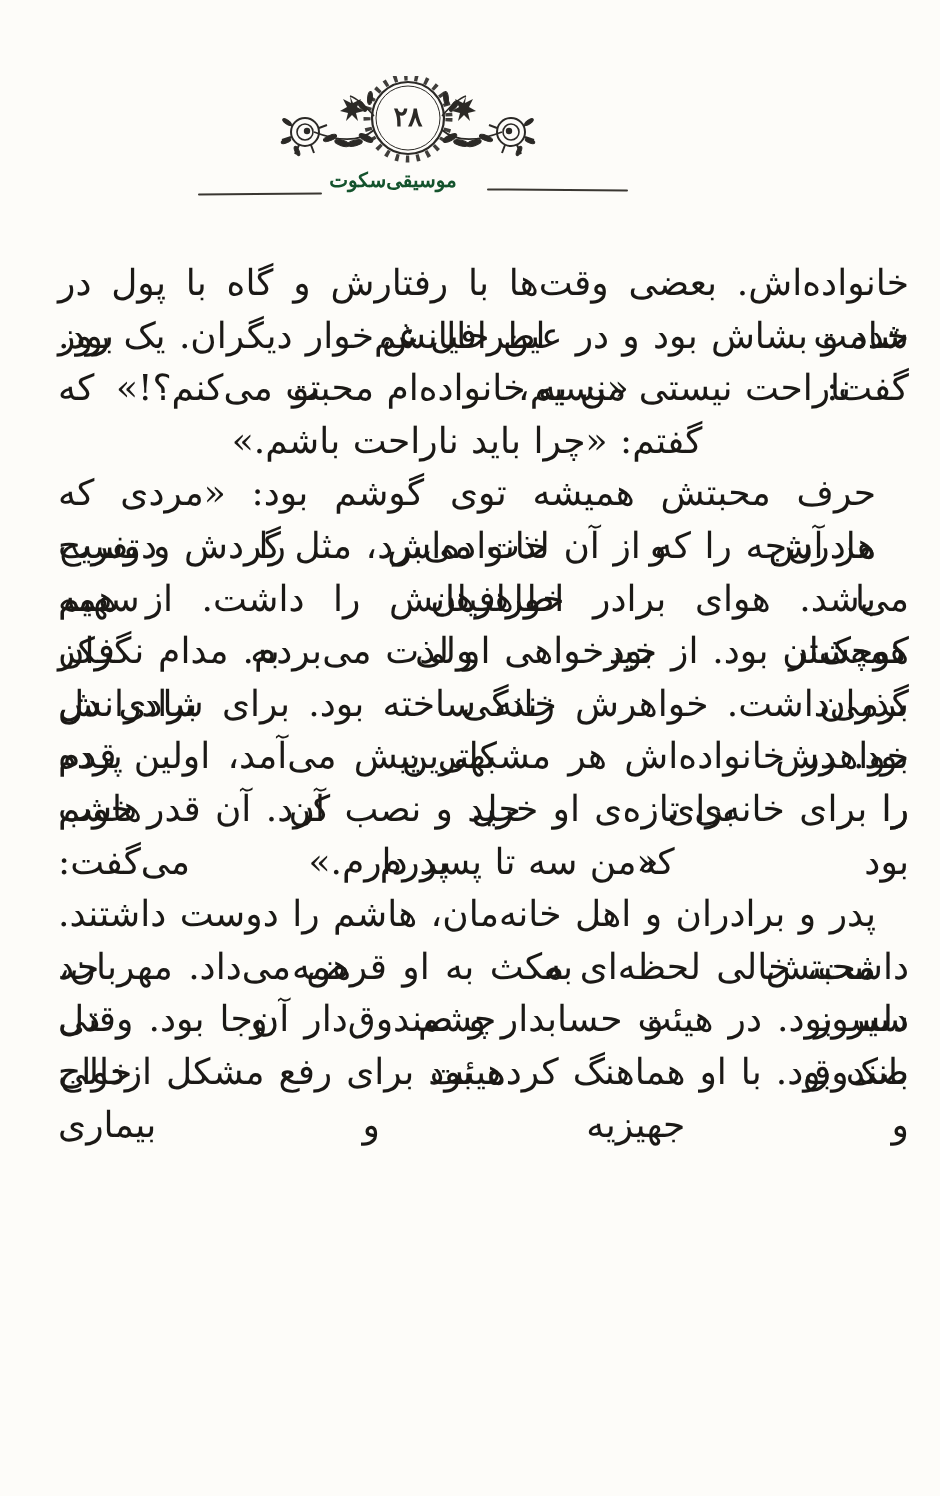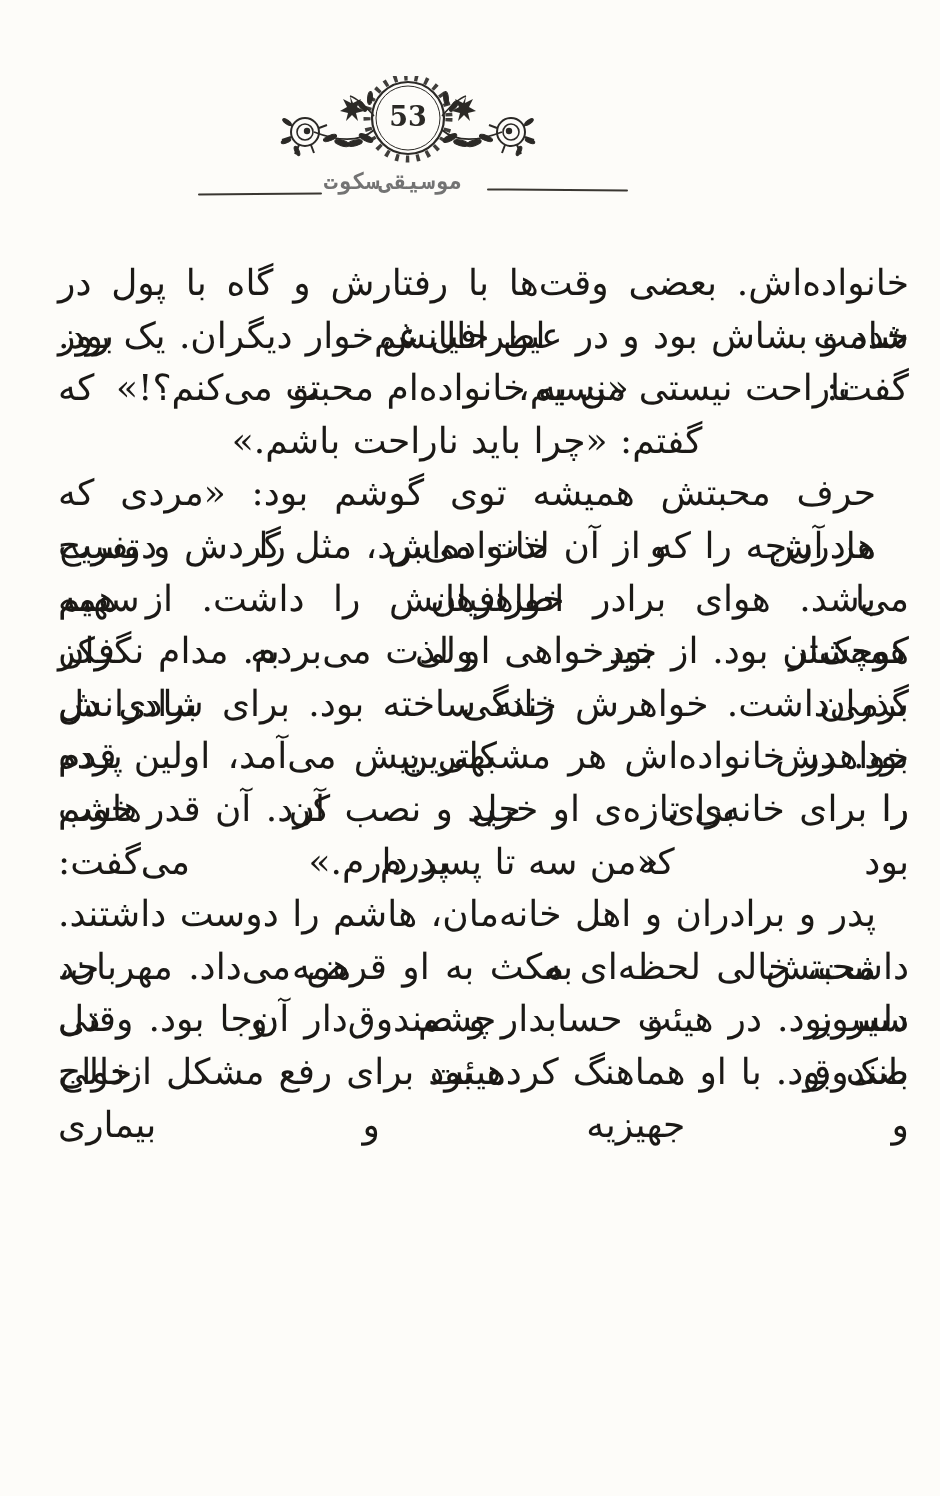--- a/index.html
+++ b/index.html
@@ -23,22 +23,22 @@
     direction:rtl;
   }
   
   .title-row{position:absolute;left:0;top:0;width:940px;height:0;}
   .rule{position:absolute;background:#3a3732;height:2px;border-radius:1px;}
   .rule-left{left:198px;top:193px;width:124px;transform:rotate(-.4deg);}
   .rule-right{left:487px;top:189px;width:141px;transform:rotate(.5deg);}
   .book-title{
     position:absolute;left:322px;top:168px;width:142px;
     text-align:center;direction:rtl;
-    font-size:23px;font-weight:bold;color:#737373;
-    font-family:Liberation Mono, monospace;
+    font-size:20px;font-weight:bold;color:#14532d;
+    font-family:Liberation Serif, serif;
   }
   
   .text-block{
     position:absolute;left:58px;top:257px;width:851px;
     direction:rtl;
     font-size:36px;
     color:#1b1916;
   }
   .line{
     height:52.6px;line-height:52.6px;
@@ -105,21 +105,21 @@
             <circle r="8" fill="none" stroke-width="1.6"></circle>
             <circle cx="2" cy="-1" r="3.2" stroke="none"></circle>
             <path d="M-13,-6 l-8,-6 M-14,5 l-9,3 M-6,13 l-4,9 M6,13 l3,8 M14,-4 l8,-3" stroke-width="2"></path>
             <ellipse cx="-18" cy="-10" rx="5" ry="2" transform="rotate(35 -18 -10)"></ellipse>
             <ellipse cx="-19" cy="9" rx="5" ry="2" transform="rotate(-20 -19 9)"></ellipse>
             <ellipse cx="-8" cy="19" rx="5" ry="2" transform="rotate(65 -8 19)"></ellipse>
           </g>
         </g>
       </g>
     </svg>
-    <div class="page-number">53</div>
+    <div class="page-number">۲۸</div>
   </div>
 
   <div class="title-row">
     <span class="rule rule-left"></span>
     <span class="book-title">موسیقی‌سکوت</span>
     <span class="rule rule-right"></span>
   </div>
 
   <div class="text-block">
       <div class="line justify">خانواده‌اش. بعضی وقت‌ها با رفتارش و گاه با پول در خدمت اطرافیانش بود.</div>

